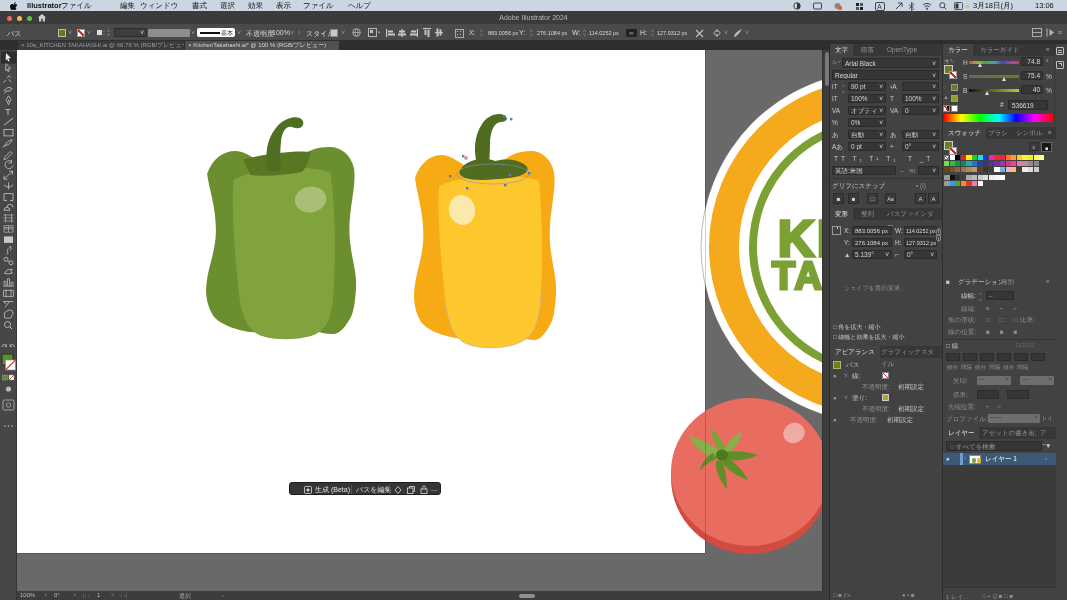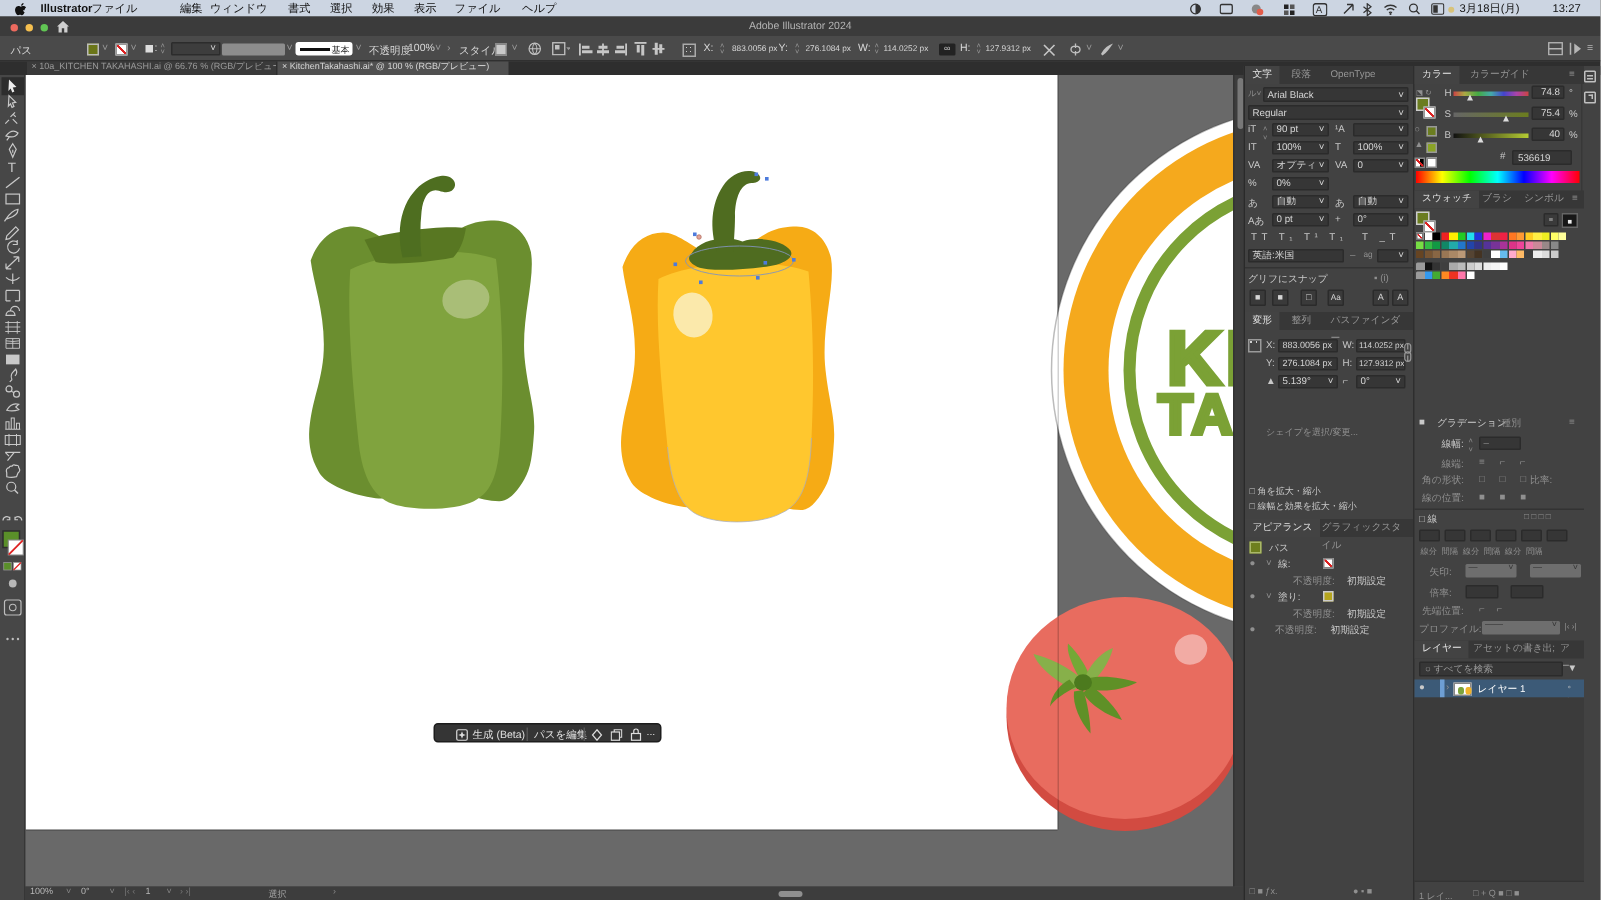--- a/index.html
+++ b/index.html
@@ -92,21 +92,21 @@
     </svg>
   <svg class="abs" style="left:954px;top:2px" width="9" height="8" viewBox="0 0 9 8">
       <rect x="0.5" y="0.5" width="8" height="7" rx="1" fill="none" stroke="#333" stroke-width="0.8"></rect>
       <rect x="1.5" y="1.5" width="3" height="5" fill="#333"></rect>
     </svg>
   <circle class="abs" style="left:966px;top:4px" r="2"></circle>
   <svg class="abs" style="left:965px;top:3.5px" width="5" height="5" viewBox="0 0 5 5">
       <circle cx="2.5" cy="2.5" r="2" fill="#d8c37a"></circle>
     </svg>
   <span style="left:973px">3月18日(月)</span>
-  <span style="left:1035px">13:27</span>
+  <span style="left:1035px">13:06</span>
 </div>
 
 <div id="titlebar" class="abs">
   <div class="tl" style="left:7px;background:#ec6a5e"></div>
   <div class="tl" style="left:17px;background:#f5bf4f"></div>
   <div class="tl" style="left:27px;background:#61c554"></div>
   <svg class="abs" style="left:38px;top:3px" width="8" height="8" viewBox="0 0 10 10">
       <path d="M5 0 L10 4.5 L8.7 4.5 L8.7 9.5 L6 9.5 L6 6 L4 6 L4 9.5 L1.3 9.5 L1.3 4.5 L0 4.5 Z" fill="#cfcfcf"></path>
     </svg>
   <div class="ttl">Adobe Illustrator 2024</div>

